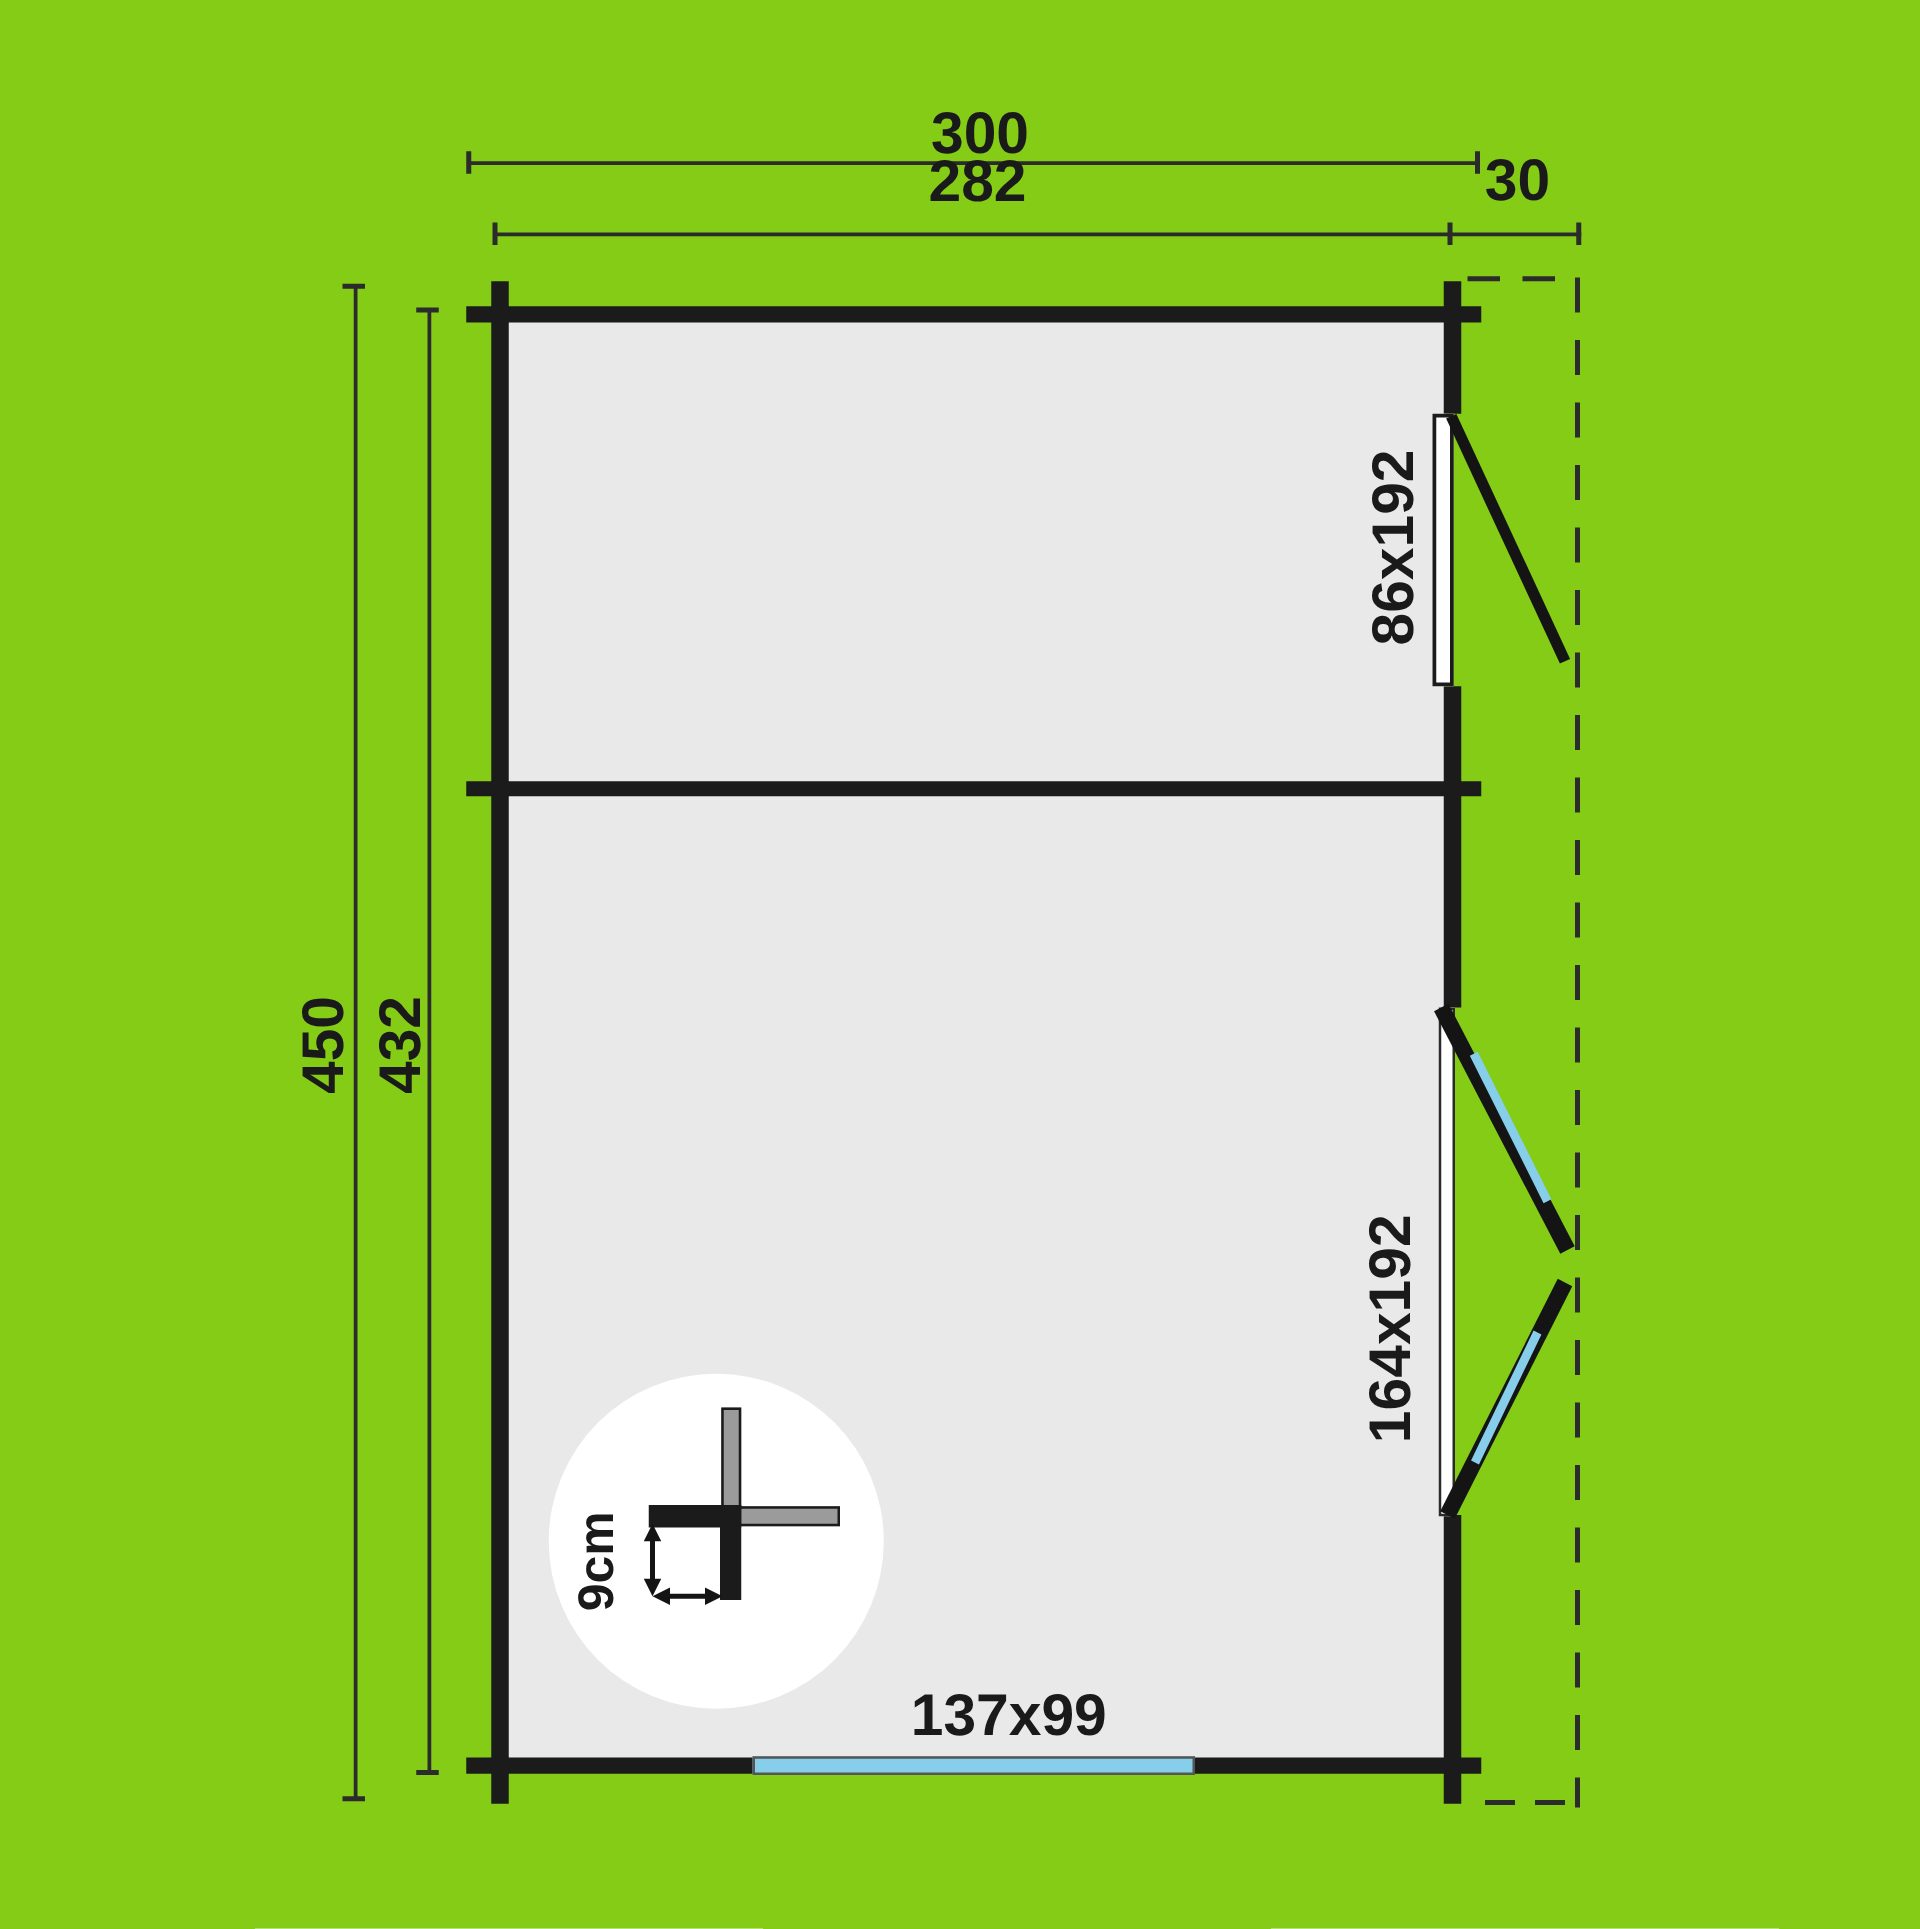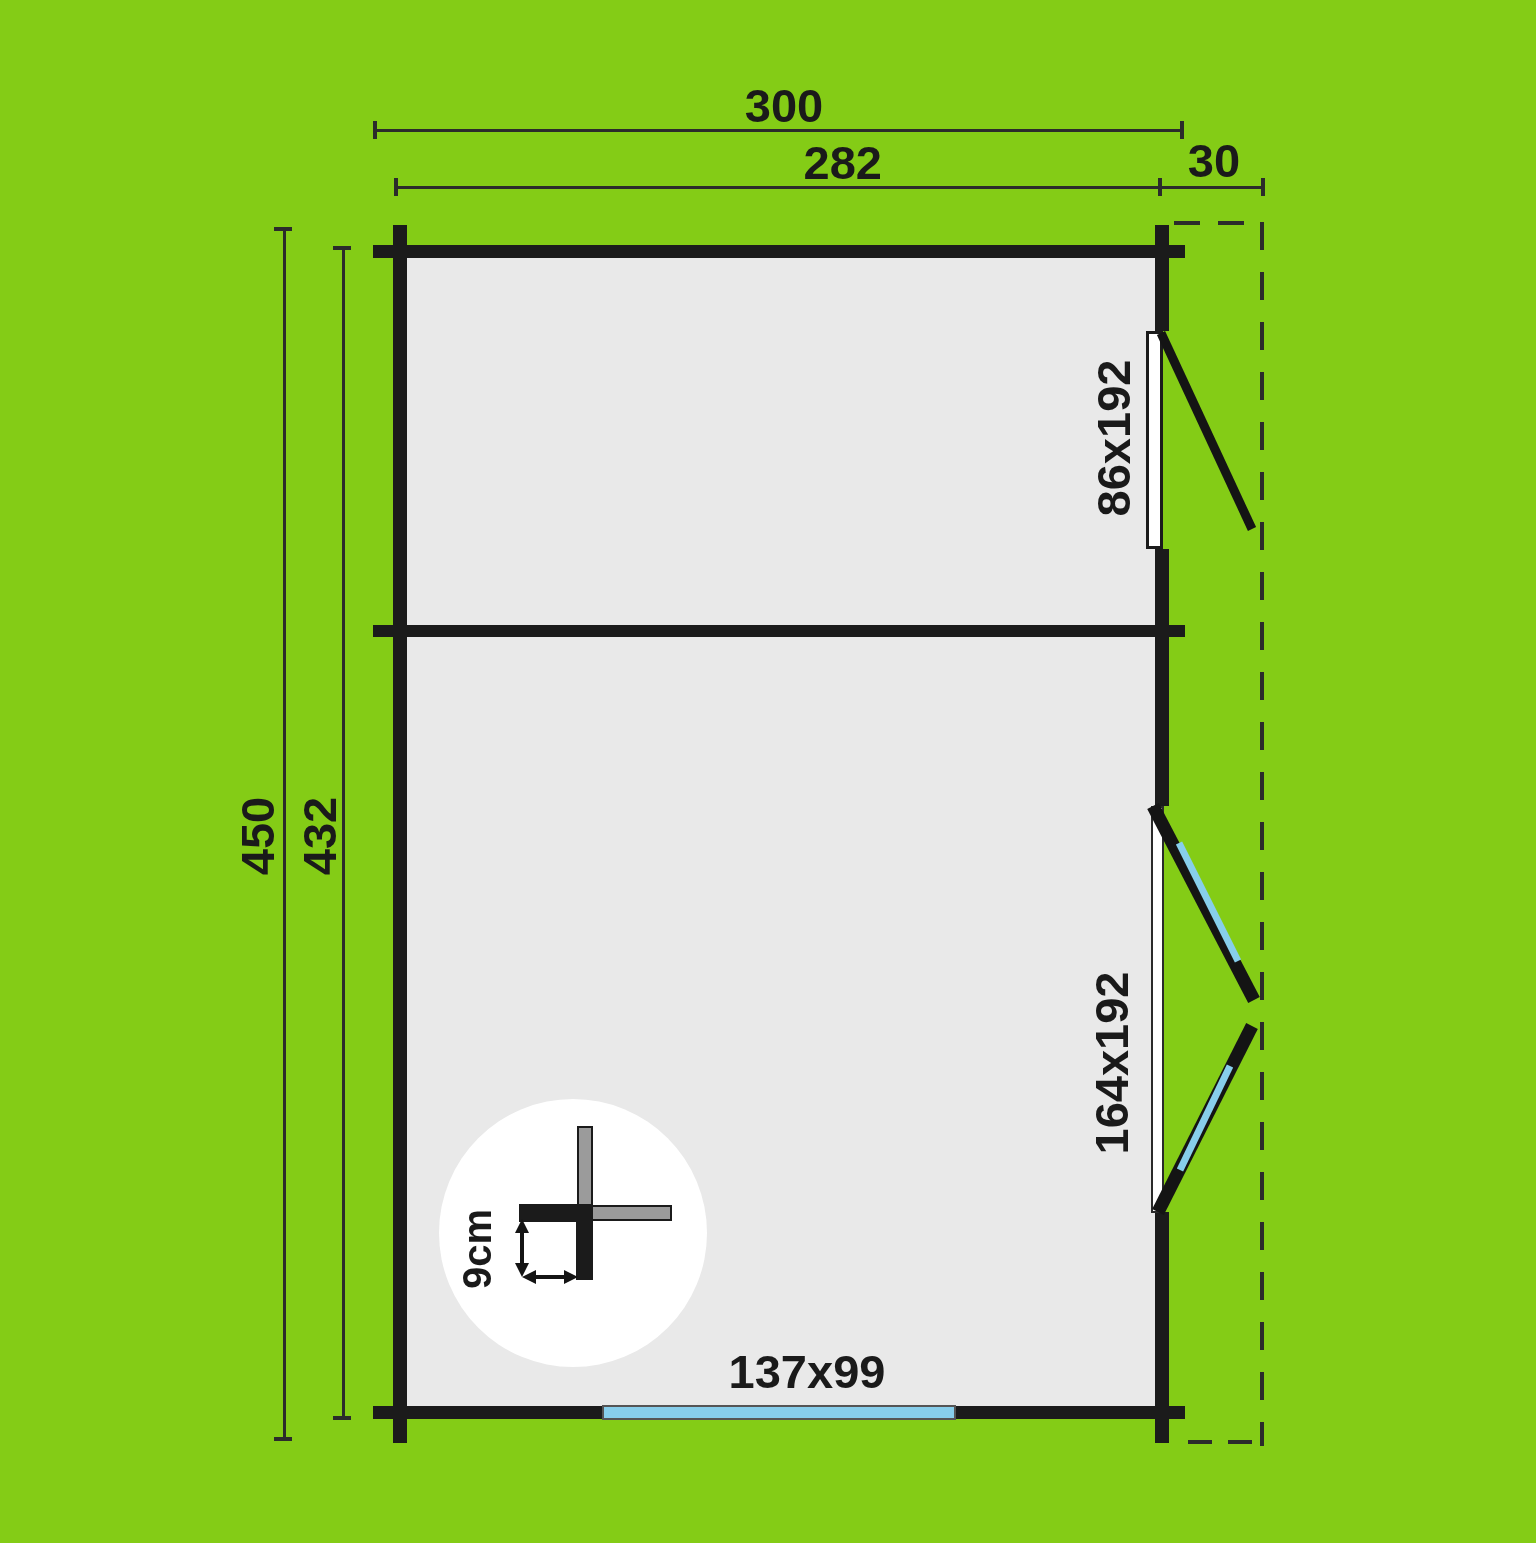--- a/index.html
+++ b/index.html
@@ -44,22 +44,22 @@
   .tick-v { width: 4px; height: 18px; background: #2b2b2b; }
   .tick-h { width: 18px; height: 4px; background: #2b2b2b; }
   #tk-w1l { left: 373px; top: 121px; } #tk-w1r { left: 1180px; top: 121px; }
   #tk-w2l { left: 394px; top: 178px; } #tk-w2m { left: 1158px; top: 178px; } #tk-w2r { left: 1261px; top: 178px; }
   #tk-h1t { left: 274px; top: 227px; } #tk-h1b { left: 274px; top: 1437px; }
   #tk-h2t { left: 333px; top: 246px; } #tk-h2b { left: 333px; top: 1416px; }
   
   .lbl { position: absolute; font-weight: 600; font-size: 47px; line-height: 48px; color: #1a1a1a; text-align: center; white-space: nowrap; }
   .rot { transform: rotate(-90deg); }
   #lbl-300 { left: 684px;  top: 82px;   width: 200px; }
-  #lbl-282 { left: 682px;  top: 139px;  width: 200px; text-align: right; }
-  #lbl-30  { left: 1164px; top: 137px;  width: 100px; }
+  #lbl-282 { left: 682px;  top: 121px;  width: 200px; }
+  #lbl-30  { left: 1164px; top: 120px;  width: 100px; }
   #lbl-450 { left: 158px;  top: 812px;  width: 200px; }
   #lbl-432 { left: 220px;  top: 812px;  width: 200px; }
   #lbl-86  { left: 1004px; top: 414px;  width: 220px; }
   #lbl-164 { left: 982px;  top: 1039px; width: 260px; }
   #lbl-137 { left: 707px;  top: 1348px; width: 200px; }
   #lbl-9cm { left: 407px;  top: 1227px; width: 140px; font-size: 40px; line-height: 44px; }
   
   #overlay { left: 0; top: 0; }
 </style>
 </head>

